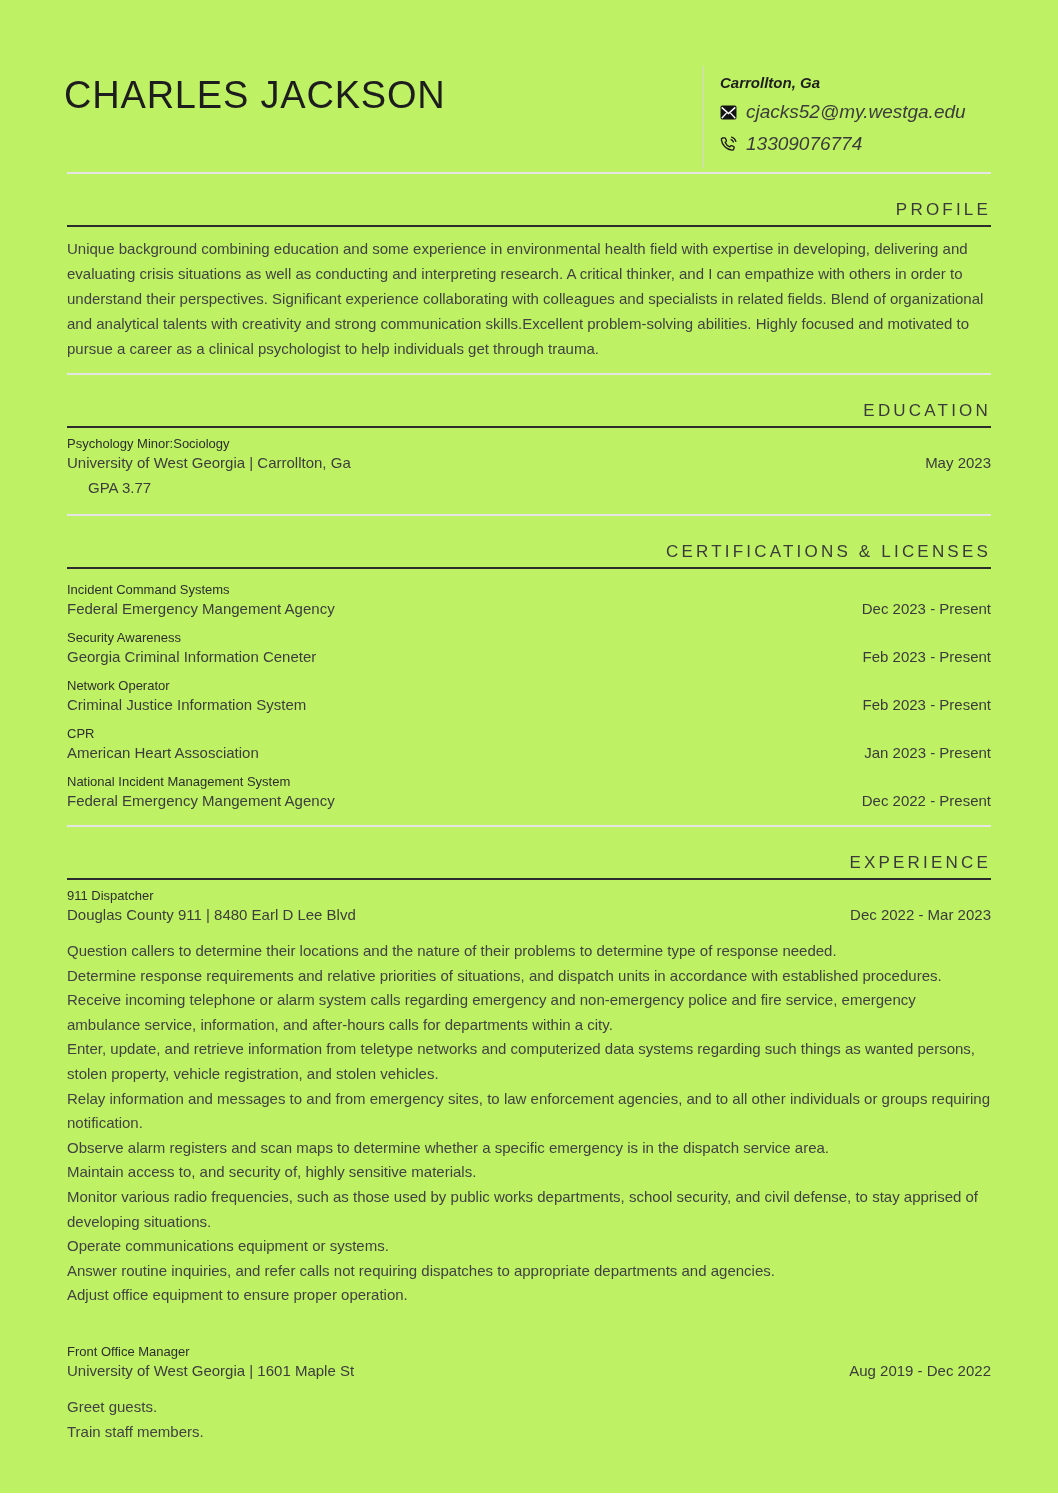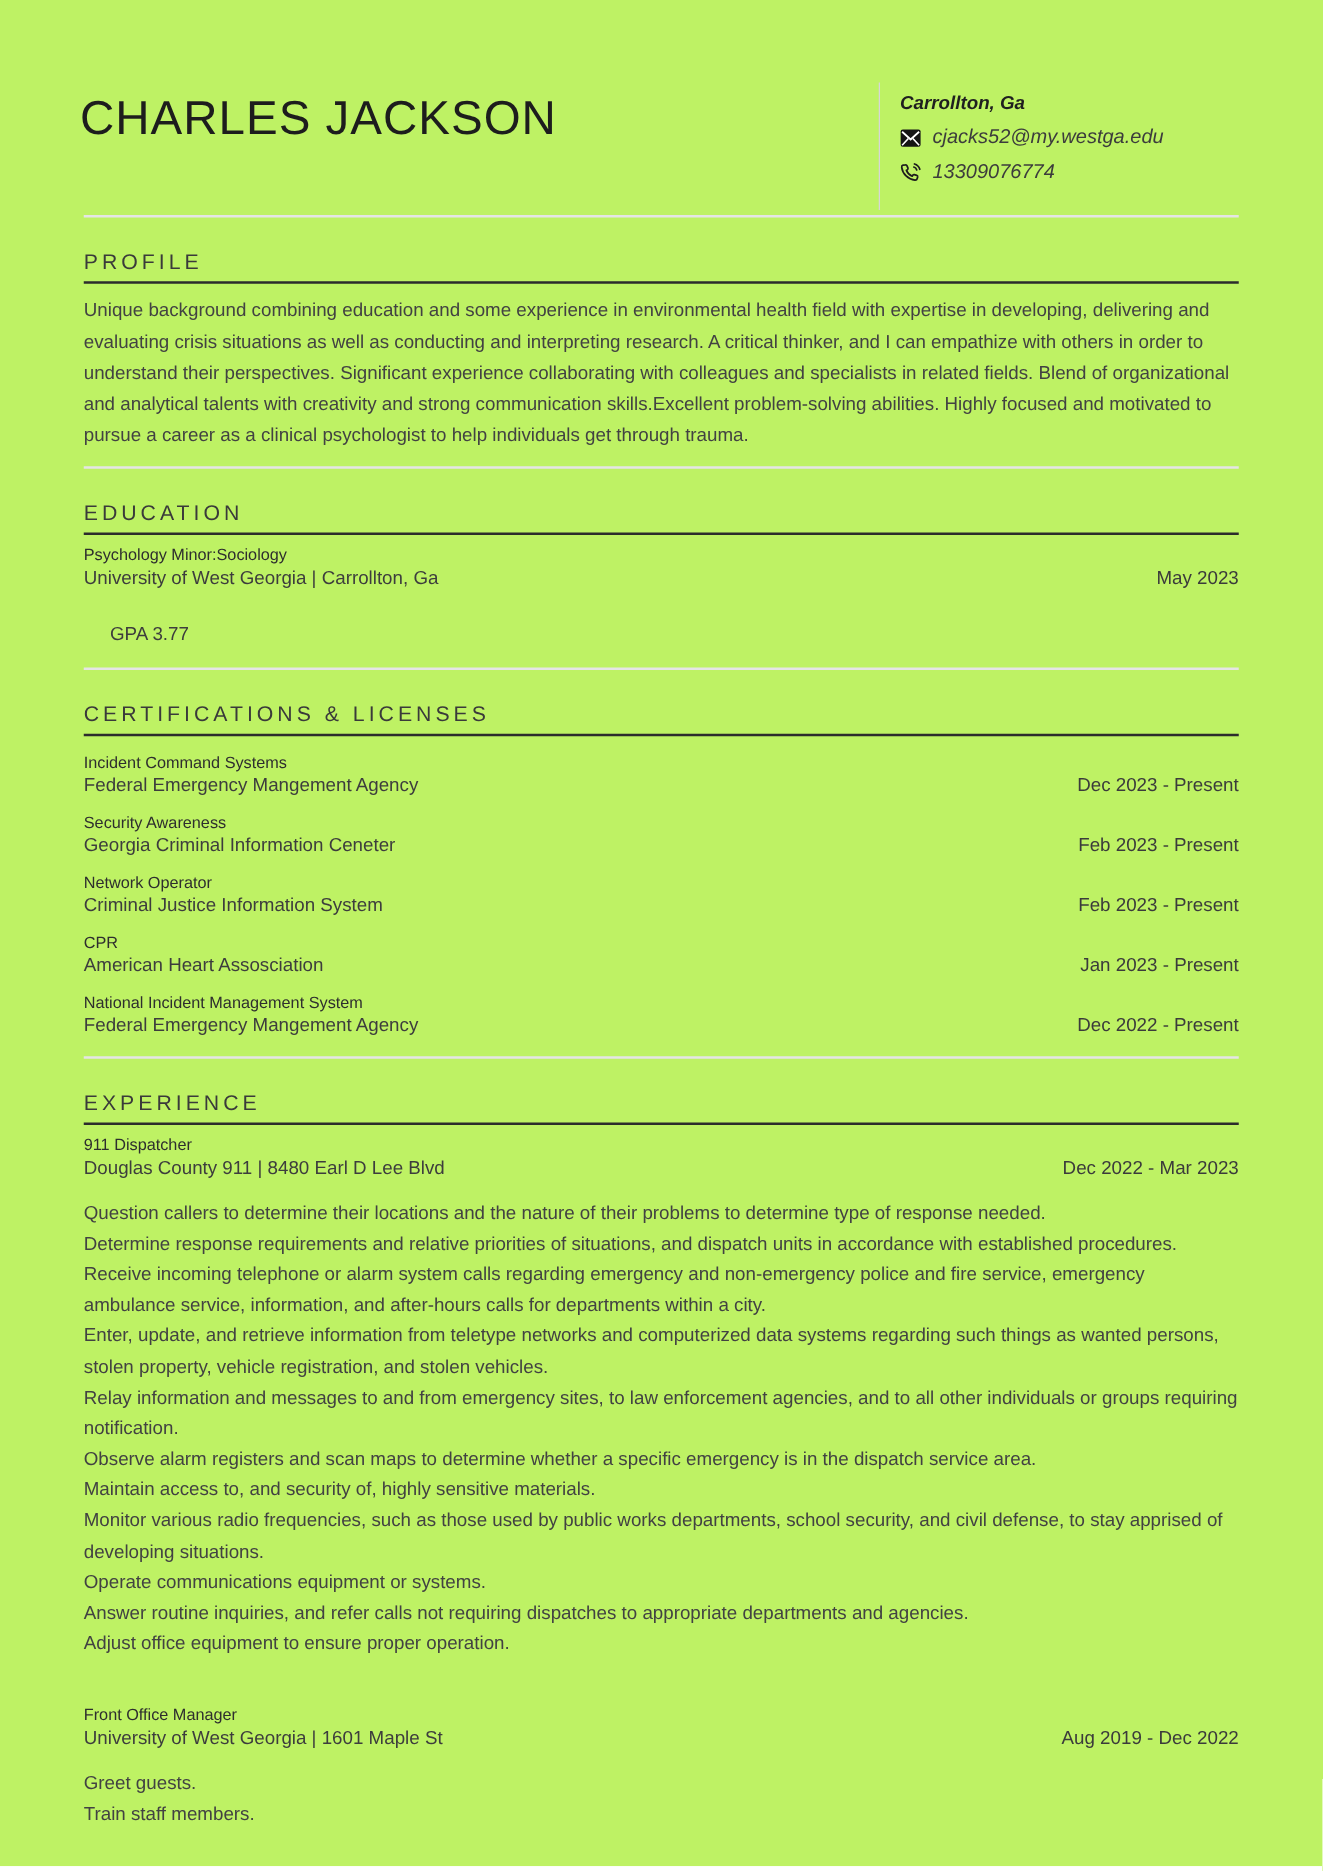--- a/index.html
+++ b/index.html
@@ -12,42 +12,42 @@
   .person-name {
     position:absolute; left:64px; top:74px; margin:0;
     font-size:38px; font-weight:500; letter-spacing:0.8px; color:#1d1d1d;
   }
   .contact {
     position:absolute; left:703px; top:66px; width:290px; min-height:102px;
     border-left:1px solid #d6d6d6; padding-left:16px;
     display:flex; flex-direction:column; justify-content:flex-start;font-style:italic;
   }
   .contact .loc { font-size:15px; font-weight:700; color:#1f1f1f; margin:8px 0 10px 0; }
-  .crow { display:flex; align-items:center; gap:9px; font-size:16px; color:#3c3c3c; margin-bottom:10px; }
+  .crow { display:flex; align-items:center; gap:9px; font-size:19px; color:#3c3c3c; margin-bottom:10px; }
   .cicon { width:17px; height:17px; flex:0 0 17px; display:inline-block; }
 
   
   .main { position:absolute; left:67px; top:172px; width:924px; }
 
   .sep { border-top:2px solid #e5e5e5; height:0; }
 
   .section-title {
     margin:26px 0 0 0; font-size:17px; font-weight:500; letter-spacing:3.2px;
-    color:#3a3a3a; padding-bottom:5px; border-bottom:2.5px solid #2c2c2c;
+    color:#3a3a3a; padding-bottom:5px; border-bottom:2.5px solid #2c2c2c;text-align:right;
   }
 
   .profile-text { margin:9px 0 12px 0; font-size:15px; line-height:25px; color:#424242; }
 
   .entry-title { margin:8px 0 0 0; font-size:13px; font-weight:500; color:#2e2e2e; }
   .entry-row {
     display:flex; justify-content:space-between; align-items:baseline;
     margin-top:3px; font-size:15px; color:#3d3d3d;
   }
   .entry-row .date { white-space:nowrap; color:#3b3b3b; }
-  .gpa { margin:28px 0 18px 21px; font-size:15px; color:#3d3d3d; }
+  .gpa { margin:8px 0 18px 21px; font-size:15px; color:#3d3d3d; }
 
   .cert-item { margin-top:13px; }
   .cert-item:first-of-type { margin-top:8px; }
   .cert-item:last-of-type { margin-bottom:16px; }
 
   .job .bullets { margin-top:16px; }
   .bullets p { margin:0; font-size:15px; line-height:24.6px; color:#424242; }
   .job + .job { margin-top:36px; }
 </style>
 </head>

